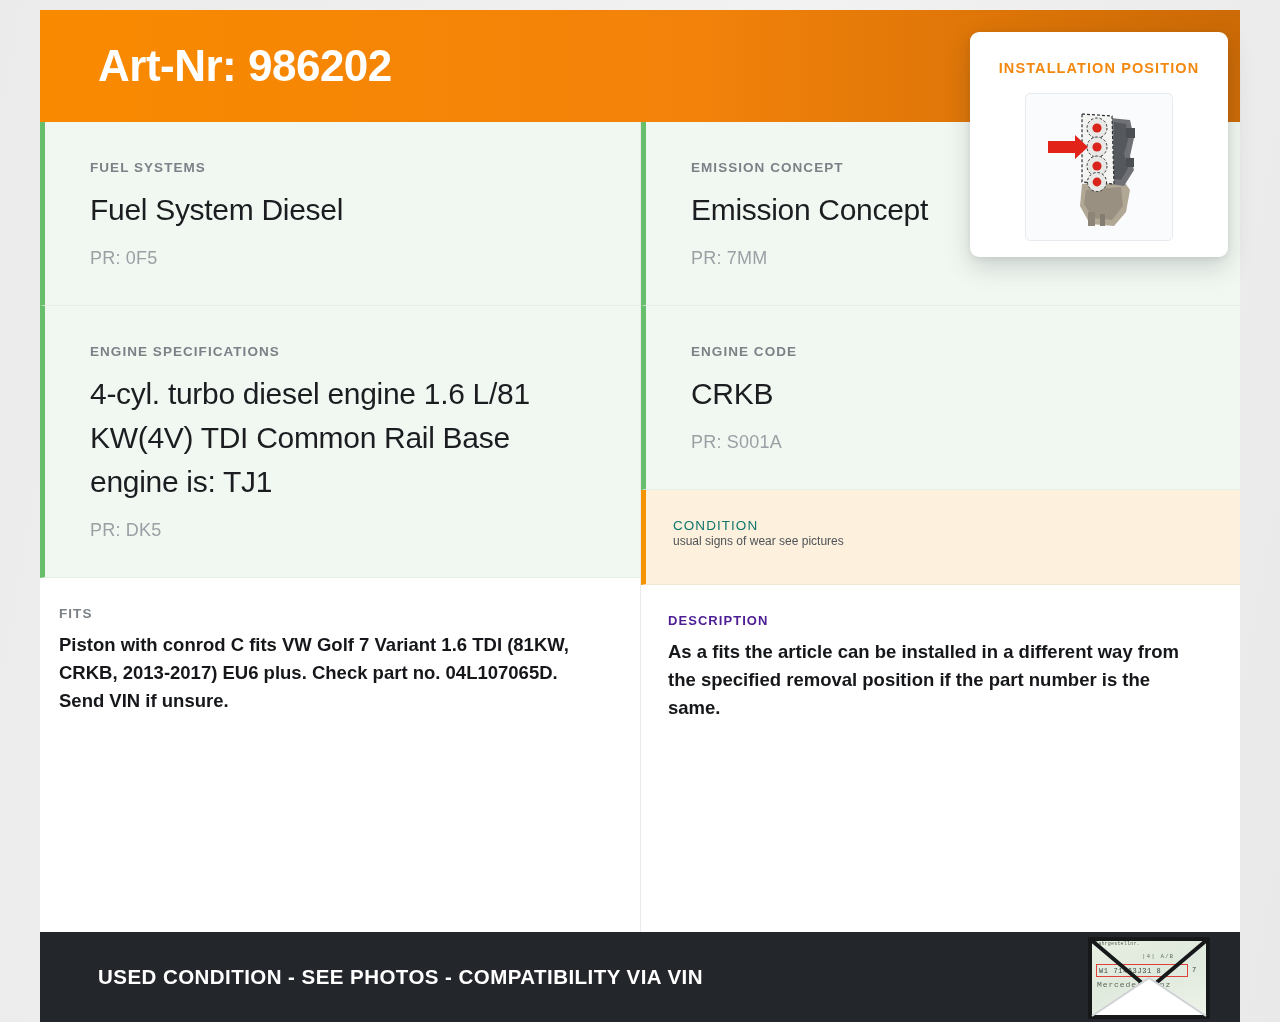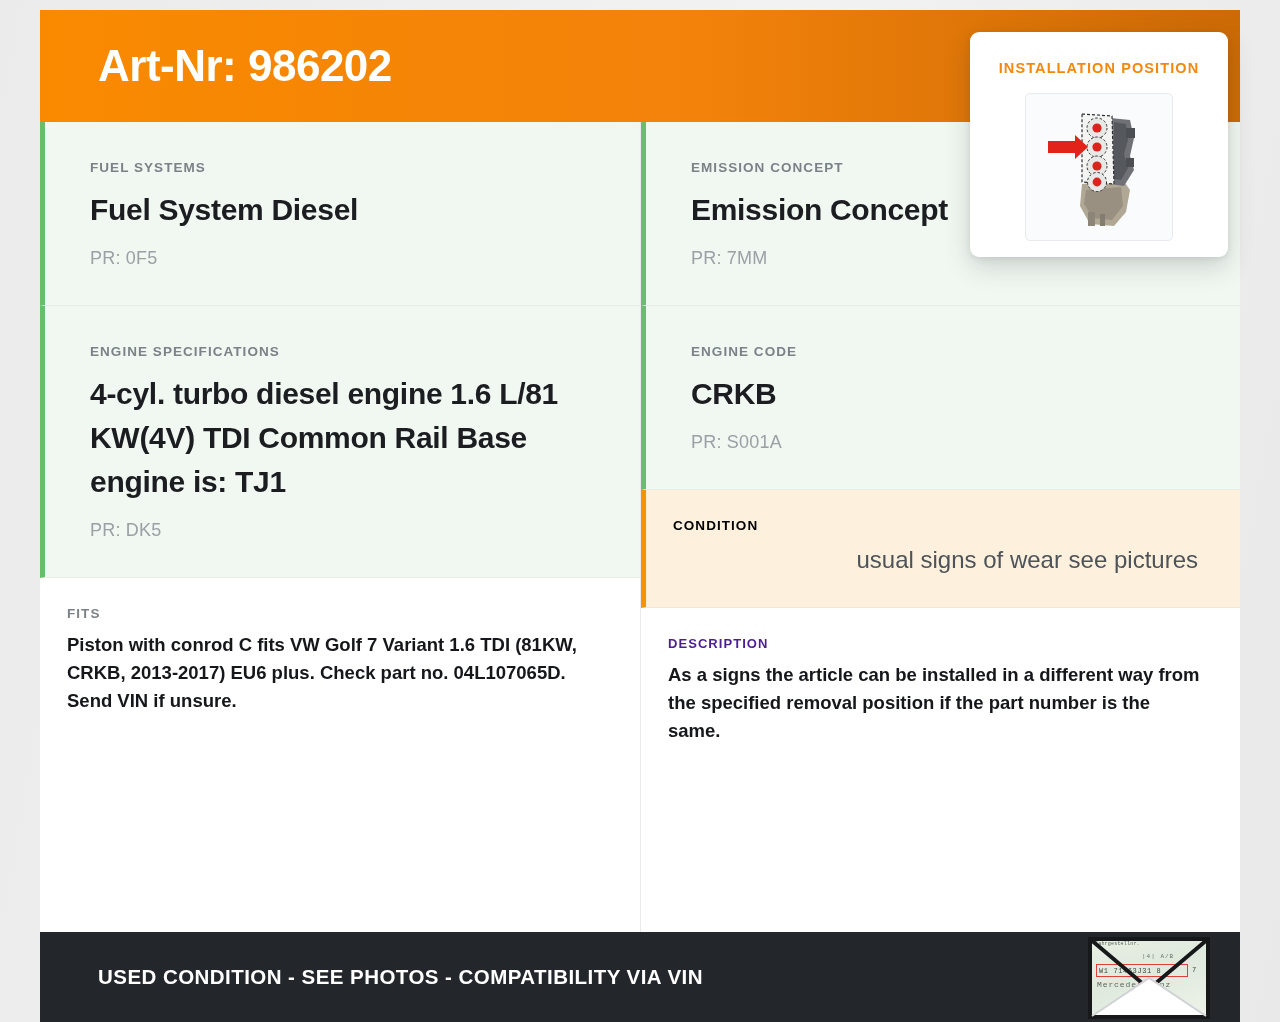--- a/index.html
+++ b/index.html
@@ -48,37 +48,37 @@
     padding: 38px 42px 36px 45px;
   }
   .card-label {
     font-size: 13.5px; font-weight: bold;
     letter-spacing: 1.05px;
     color: #7b8287;
     text-transform: uppercase;
     margin-bottom: 13px;
   }
   .card-value {
-    font-size: 30px; font-weight: bold;
+    font-size: 30px; font-weight: normal;
     color: #1b1d20; line-height: 1.47;
     letter-spacing: -0.3px;
   }
   .card-pr {
     margin-top: 16px;
     font-size: 18px; color: #9aa0a4; letter-spacing: 0.2px;
   }
 
   
   .c-fuel  { min-height: 178px; }
   .c-spec  { min-height: 272px; }
   .c-base  { min-height: 218px; }
 
   
   .fits {
-    background:#ffffff; padding: 28px 42px 30px 27px; flex: 1 1 auto;
+    background:#ffffff; padding: 28px 42px 30px 19px; flex: 1 1 auto;
   }
   .fits-label {
     font-size: 13.5px; font-weight: bold; letter-spacing: 1.05px;
     color: #7b8287; text-transform: uppercase; margin-bottom: 10px;
   }
   .fits-text {
     font-size: 18.5px; font-weight: bold; color: #15171a; line-height: 1.5;
   }
 
   
@@ -87,24 +87,24 @@
 
   
   .condition {
     background: #fdf0dd;
     border-left: 5px solid #f59300;
     border-bottom: 1px solid #f3e6d2;
     padding: 28px 42px 30px 27px;
     min-height: 95px;
   }
   .condition-label {
-    font-size: 13.5px; font-weight: bold; letter-spacing: 1.05px;
-    color: #000000; text-transform: uppercase; margin-bottom: 10px;
-  }
-  .condition-text { font-size: 24px; color: #4d5358; line-height: 1.4; text-align: right; }
+    font-size: 13.5px; font-weight: normal; letter-spacing: 1.05px;
+    color: #0f766e; text-transform: uppercase; margin-bottom: 0;
+  }
+  .condition-text { font-size: 12px; color: #4d5358; line-height: 1.4; }
 
   
   .description {
     background: #ffffff; padding: 28px 40px 30px 27px; flex: 1 1 auto;
   }
   .desc-label {
     font-size: 13px; font-weight: bold; letter-spacing: 1.05px;
     color: #4c1d95; text-transform: uppercase; margin-bottom: 10px;
   }
   .desc-text {
@@ -239,21 +239,21 @@
           <div class="card-pr">PR: S001A</div>
         </div>
 
         <div class="condition">
           <div class="condition-label">CONDITION</div>
           <div class="condition-text">usual signs of wear see pictures</div>
         </div>
 
         <div class="description">
           <div class="desc-label">DESCRIPTION</div>
-          <div class="desc-text">As a signs the article can be installed in a different way from the specified removal position if the part number is the same.</div>
+          <div class="desc-text">As a fits the article can be installed in a different way from the specified removal position if the part number is the same.</div>
         </div>
 
       </div>
     </div>
 
     <div class="footer">
       <div class="footer-text">USED CONDITION - SEE PHOTOS - COMPATIBILITY VIA VIN</div>
 
       <div class="footer-thumb">
         <div class="thumb-doc">

